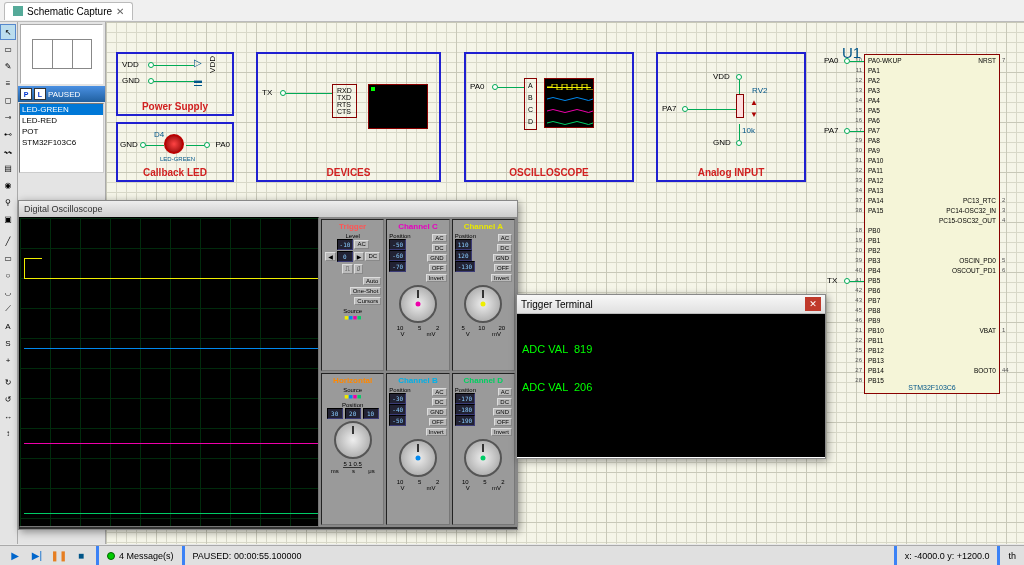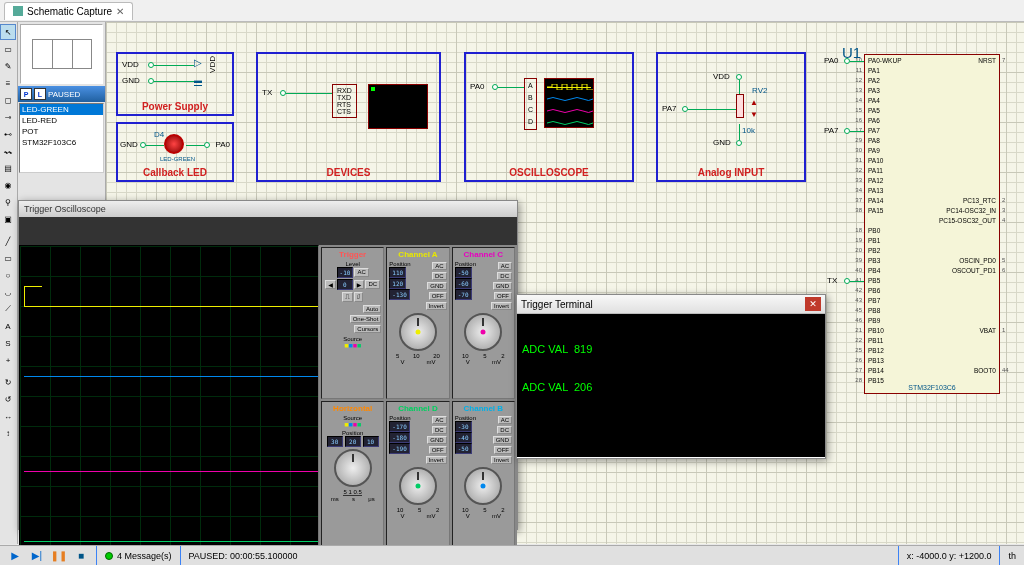--- a/index.html
+++ b/index.html
@@ -56,21 +56,21 @@
 
 .scope-mini { position: absolute; width: 50px; height: 50px; background: #000; border: 1px solid #800; }
 .scope-trace { position: absolute; left: 2px; right: 2px; height: 1px; }
 
 
 .vt-mini { position: absolute; width: 60px; height: 45px; background: #000; border: 1px solid #800; }
 
 
 .osc-window { position: absolute; left: 18px; top: 200px; width: 500px; height: 330px; background: #333; border: 1px solid #888; box-shadow: 2px 2px 8px rgba(0,0,0,0.4); }
 .osc-title { background: linear-gradient(#eee,#ccc); color: #333; font-size: 9px; padding: 3px 5px; }
-.osc-body { display: flex; height: calc(100% - 18px); margin-top: 28px; }
+.osc-body { display: flex; height: calc(100% - 18px); }
 .osc-screen { width: 300px; background: #000; position: relative; border: 1px inset #222; }
 .osc-screen::before { content: ''; position: absolute; inset: 0; background-image:
   linear-gradient(#0a3 1px, transparent 1px),
   linear-gradient(90deg, #0a3 1px, transparent 1px);
   background-size: 30px 30px; opacity: 0.25; }
 .osc-trace-y { position: absolute; left: 4px; right: 0; height: 1px; }
 .osc-controls { flex: 1; background: #888; display: grid; grid-template-columns: 1fr 1fr 1fr; grid-template-rows: 1fr 1fr; gap: 2px; padding: 2px; }
 .osc-panel { background: #9a9a9a; border: 1px inset #777; padding: 2px; position: relative; font-size: 7px; }
 .osc-panel-title { font-size: 8px; font-weight: bold; text-align: center; margin-bottom: 2px; }
 .knob { width: 38px; height: 38px; border-radius: 50%; background: radial-gradient(#eee,#999); border: 2px solid #555; margin: 2px auto; position: relative; }
@@ -82,21 +82,21 @@
 .vt-window { position: absolute; left: 516px; top: 294px; width: 310px; height: 165px; background: #fff; border: 1px solid #888; box-shadow: 2px 2px 8px rgba(0,0,0,0.4); }
 .vt-titlebar { background: linear-gradient(#f8f8f8,#e0e0e0); display: flex; justify-content: space-between; align-items: center; padding: 2px 4px; font-size: 10px; border-bottom: 1px solid #bbb; }
 .vt-close { width: 16px; height: 14px; background: #c0392b; color: #fff; text-align: center; font-size: 9px; line-height: 14px; cursor: pointer; }
 .vt-content { background: #000; color: #0f0; font-family: monospace; font-size: 11px; padding: 3px 5px; height: calc(100% - 20px); overflow: hidden; white-space: pre; }
 .vt-line { display: block; }
 
 
 .status-bar { position: absolute; bottom: 0; left: 0; right: 0; height: 20px; background: #e0e0e0; border-top: 1px solid #aaa; display: flex; align-items: center; font-size: 9px; }
 .play-controls { display: flex; gap: 4px; padding: 0 6px; }
 .play-btn { width: 18px; height: 14px; display: flex; align-items: center; justify-content: center; cursor: pointer; font-size: 10px; }
-.status-section { border-left: 1px solid #3b82f6; padding: 0 8px; height: 100%; display: flex; align-items: center; gap: 4px; }
+.status-section { border-left: 3px solid #3b82f6; padding: 0 8px; height: 100%; display: flex; align-items: center; gap: 4px; }
 .status-light { width: 8px; height: 8px; border-radius: 50%; background: #0c0; border: 1px solid #060; }
 
 </style>
 </head>
 <body>
 
 <div class="tab-bar">
   <div class="tab">
     <span class="tab-icon"></span>
     <span>Schematic Capture</span>
@@ -333,21 +333,21 @@
     <div class="term" style="left:738px;top:106px"></div>
       <div class="wire" style="left:744px;top:109px;width:14px;height:1px"></div>
     <span class="pin-label" style="left:721px;top:254px">TX</span>
     <div class="term" style="left:738px;top:256px"></div>
       <div class="wire" style="left:744px;top:259px;width:14px;height:1px"></div>
 
   </div>
 </div>
 
 <div class="osc-window">
-  <div class="osc-title">Trigger Oscilloscope</div>
+  <div class="osc-title">Digital Oscilloscope</div>
   <div class="osc-body">
     <div class="osc-screen">
       <div class="osc-trace-y" style="top:40px;height:20px;border-left:1px solid #ee0;border-top:1px solid #ee0;width:18px"></div>
       <div class="osc-trace-y" style="top:60px;background:#ee0"></div>
       <div class="osc-trace-y" style="top:130px;background:#08e"></div>
       <div class="osc-trace-y" style="top:225px;background:#e0a"></div>
       <div class="osc-trace-y" style="top:295px;background:#0c6"></div>
     </div>
     <div class="osc-controls">
 
@@ -366,20 +366,51 @@
         </div>
         <div style="display:flex;justify-content:center;gap:1px;margin-top:1px">
           <span class="small-btn" style="font-size:7px">⎍</span>
           <span class="small-btn" style="font-size:7px">⎎</span>
         </div>
         <div style="text-align:right;margin-top:1px"><span class="small-btn">Auto</span></div>
         <div style="text-align:right"><span class="small-btn">One-Shot</span></div>
         <div style="text-align:right"><span class="small-btn">Cursors</span></div>
         <div style="text-align:center;font-size:6px;margin-top:2px">Source</div>
         <div style="text-align:center"><span style="color:#ee0">■</span><span style="color:#08e">■</span><span style="color:#e0a">■</span><span style="color:#0c6">■</span></div>
+      </div>
+
+      <div class="osc-panel">
+        <div class="osc-panel-title" style="color:#e800c0">Channel C</div>
+        <div style="display:flex;justify-content:space-between">
+          <div>
+            <div style="font-size:6px;text-align:center">Position</div>
+            <div class="lcd">-50</div><br>
+            <div class="lcd">-60</div><br>
+            <div class="lcd">-70</div>
+          </div>
+          <div style="text-align:right">
+            <span class="small-btn">AC</span><br>
+            <span class="small-btn">DC</span><br>
+            <span class="small-btn">GND</span><br>
+            <span class="small-btn">OFF</span><br>
+            <span class="small-btn">Invert</span>
+          </div>
+        </div>
+        <div class="knob">
+            <div style="position:absolute;left:50%;top:50%;width:5px;height:5px;background:#e0a;border-radius:50%;transform:translate(-50%,-50%)"></div>
+          </div>
+        <div style="display:flex;justify-content:space-around;font-size:6px">
+            <span>10</span>
+            <span>5</span>
+            <span>2</span>
+          </div>
+        <div style="display:flex;justify-content:space-around;font-size:6px">
+            <span>V</span>
+            <span>mV</span>
+          </div>
       </div>
 
       <div class="osc-panel">
         <div class="osc-panel-title" style="color:#e8e800">Channel A</div>
         <div style="display:flex;justify-content:space-between">
           <div>
             <div style="font-size:6px;text-align:center">Position</div>
             <div class="lcd">110</div><br>
             <div class="lcd">120</div><br>
             <div class="lcd">-130</div>
@@ -392,51 +423,20 @@
             <span class="small-btn">Invert</span>
           </div>
         </div>
         <div class="knob">
             <div style="position:absolute;left:50%;top:50%;width:5px;height:5px;background:#ee0;border-radius:50%;transform:translate(-50%,-50%)"></div>
           </div>
         <div style="display:flex;justify-content:space-around;font-size:6px">
             <span>5</span>
             <span>10</span>
             <span>20</span>
-          </div>
-        <div style="display:flex;justify-content:space-around;font-size:6px">
-            <span>V</span>
-            <span>mV</span>
-          </div>
-      </div>
-
-      <div class="osc-panel">
-        <div class="osc-panel-title" style="color:#e800c0">Channel C</div>
-        <div style="display:flex;justify-content:space-between">
-          <div>
-            <div style="font-size:6px;text-align:center">Position</div>
-            <div class="lcd">-50</div><br>
-            <div class="lcd">-60</div><br>
-            <div class="lcd">-70</div>
-          </div>
-          <div style="text-align:right">
-            <span class="small-btn">AC</span><br>
-            <span class="small-btn">DC</span><br>
-            <span class="small-btn">GND</span><br>
-            <span class="small-btn">OFF</span><br>
-            <span class="small-btn">Invert</span>
-          </div>
-        </div>
-        <div class="knob">
-            <div style="position:absolute;left:50%;top:50%;width:5px;height:5px;background:#e0a;border-radius:50%;transform:translate(-50%,-50%)"></div>
-          </div>
-        <div style="display:flex;justify-content:space-around;font-size:6px">
-            <span>10</span>
-            <span>5</span>
-            <span>2</span>
           </div>
         <div style="display:flex;justify-content:space-around;font-size:6px">
             <span>V</span>
             <span>mV</span>
           </div>
       </div>
 
       <div class="osc-panel">
         <div class="osc-panel-title" style="color:#f80">Horizontal</div>
         <div style="text-align:center;font-size:6px">Source</div>
@@ -452,20 +452,51 @@
           <span style="border-bottom:1px solid #333"><span>5</span> <span>1</span> <span>0.5</span></span>
         </div>
         <div style="display:flex;justify-content:space-around;font-size:6px">
             <span>ms</span>
             <span>s</span>
             <span>μs</span>
           </div>
       </div>
 
       <div class="osc-panel">
+        <div class="osc-panel-title" style="color:#00b0e8">Channel B</div>
+        <div style="display:flex;justify-content:space-between">
+          <div>
+            <div style="font-size:6px;text-align:center">Position</div>
+            <div class="lcd">-30</div><br>
+            <div class="lcd">-40</div><br>
+            <div class="lcd">-50</div>
+          </div>
+          <div style="text-align:right">
+            <span class="small-btn">AC</span><br>
+            <span class="small-btn">DC</span><br>
+            <span class="small-btn">GND</span><br>
+            <span class="small-btn">OFF</span><br>
+            <span class="small-btn">Invert</span>
+          </div>
+        </div>
+        <div class="knob">
+            <div style="position:absolute;left:50%;top:50%;width:5px;height:5px;background:#08e;border-radius:50%;transform:translate(-50%,-50%)"></div>
+          </div>
+        <div style="display:flex;justify-content:space-around;font-size:6px">
+            <span>10</span>
+            <span>5</span>
+            <span>2</span>
+          </div>
+        <div style="display:flex;justify-content:space-around;font-size:6px">
+            <span>V</span>
+            <span>mV</span>
+          </div>
+      </div>
+
+      <div class="osc-panel">
         <div class="osc-panel-title" style="color:#00d060">Channel D</div>
         <div style="display:flex;justify-content:space-between">
           <div>
             <div style="font-size:6px;text-align:center">Position</div>
             <div class="lcd">-170</div><br>
             <div class="lcd">-180</div><br>
             <div class="lcd">-190</div>
           </div>
           <div style="text-align:right">
             <span class="small-btn">AC</span><br>
@@ -481,51 +512,20 @@
         <div style="display:flex;justify-content:space-around;font-size:6px">
             <span>10</span>
             <span>5</span>
             <span>2</span>
           </div>
         <div style="display:flex;justify-content:space-around;font-size:6px">
             <span>V</span>
             <span>mV</span>
           </div>
       </div>
-
-      <div class="osc-panel">
-        <div class="osc-panel-title" style="color:#00b0e8">Channel B</div>
-        <div style="display:flex;justify-content:space-between">
-          <div>
-            <div style="font-size:6px;text-align:center">Position</div>
-            <div class="lcd">-30</div><br>
-            <div class="lcd">-40</div><br>
-            <div class="lcd">-50</div>
-          </div>
-          <div style="text-align:right">
-            <span class="small-btn">AC</span><br>
-            <span class="small-btn">DC</span><br>
-            <span class="small-btn">GND</span><br>
-            <span class="small-btn">OFF</span><br>
-            <span class="small-btn">Invert</span>
-          </div>
-        </div>
-        <div class="knob">
-            <div style="position:absolute;left:50%;top:50%;width:5px;height:5px;background:#08e;border-radius:50%;transform:translate(-50%,-50%)"></div>
-          </div>
-        <div style="display:flex;justify-content:space-around;font-size:6px">
-            <span>10</span>
-            <span>5</span>
-            <span>2</span>
-          </div>
-        <div style="display:flex;justify-content:space-around;font-size:6px">
-            <span>V</span>
-            <span>mV</span>
-          </div>
-      </div>
     </div>
   </div>
 </div>
 
 <div class="vt-window">
   <div class="vt-titlebar">
     <span>Trigger Terminal</span>
     <span class="vt-close">✕</span>
   </div>
   <div class="vt-content">

